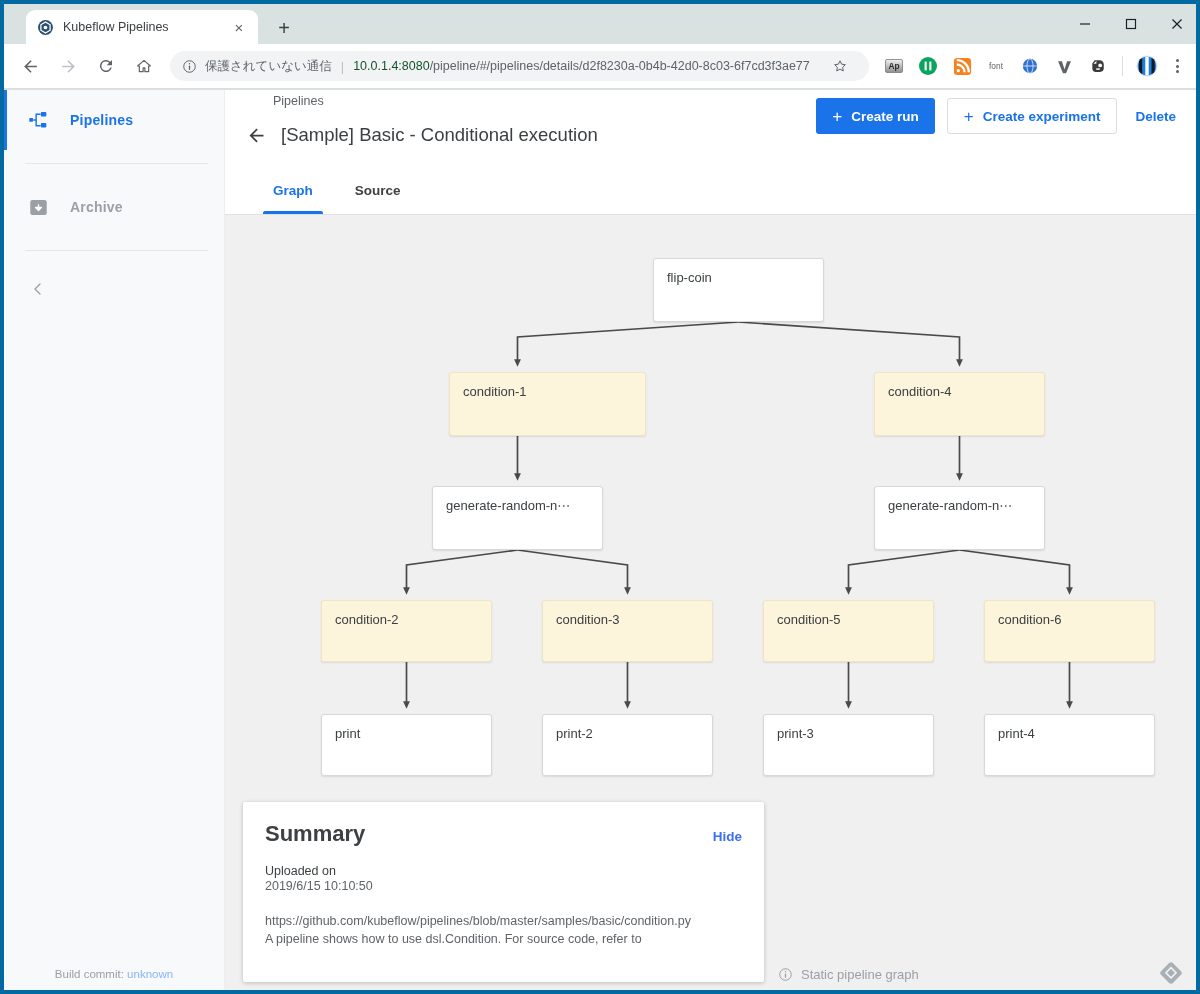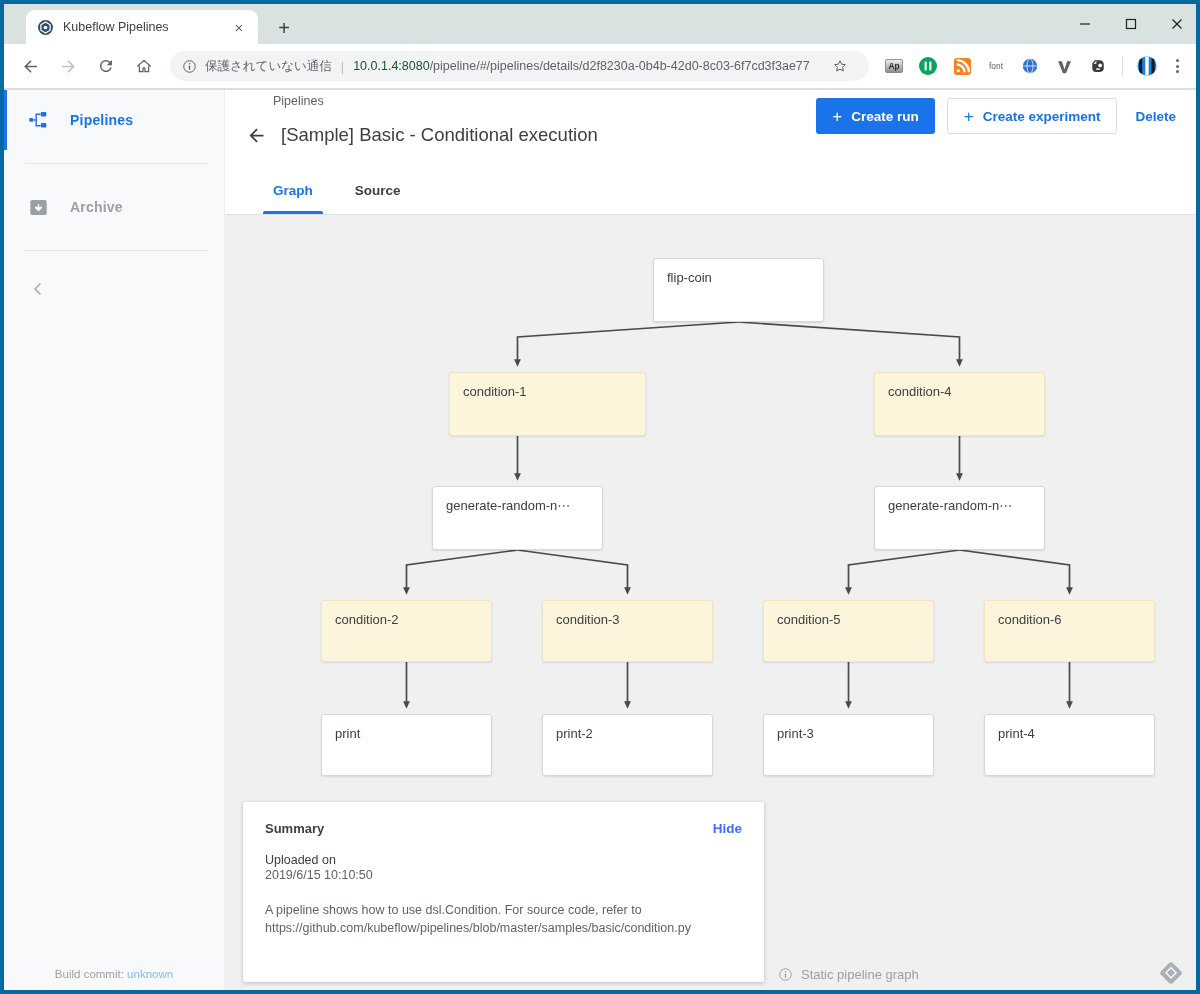--- a/index.html
+++ b/index.html
@@ -270,21 +270,21 @@
     left: 18px; bottom: 14px;
     width: 521px; height: 180px;
     background: #ffffff;
     border-radius: 2px;
     box-shadow: 0 1px 4px rgba(0,0,0,.22);
     padding: 19px 22px 0 22px;
   }
   #sum-head {
     display: flex; align-items: baseline; justify-content: space-between;
   }
-  #sum-title { font-size: 13px; font-weight: bold; color: #3c4043; }
+  #sum-title { font-size: 22px; font-weight: bold; color: #3c4043; }
   #sum-hide { font-size: 13.5px; font-weight: bold; color: #3d6ef5; }
   .sum-block { margin-top: 17px; }
   .sum-label { font-size: 12.5px; color: #3c4043; }
   .sum-value { font-size: 12.5px; color: #5f6368; line-height: 1.42; }
   #static-note {
     position: absolute; left: 553px; bottom: 14px;
     display: flex; align-items: center;
     font-size: 13px; color: #9aa0a6;
   }
   #static-note .ico { margin-right: 8px; display: flex; align-items: center; }
@@ -573,22 +573,22 @@
         <div id="summary">
           <div id="sum-head">
             <span id="sum-title">Summary</span>
             <span id="sum-hide">Hide</span>
           </div>
           <div class="sum-block">
             <div class="sum-label">Uploaded on</div>
             <div class="sum-value">2019/6/15 10:10:50</div>
           </div>
           <div class="sum-block">
+            <div class="sum-value">https://github.com/kubeflow/pipelines/blob/master/samples/basic/condition.py</div>
             <div class="sum-value">A pipeline shows how to use dsl.Condition. For source code, refer to</div>
-            <div class="sum-value">https://github.com/kubeflow/pipelines/blob/master/samples/basic/condition.py</div>
           </div>
         </div>
 
         <div id="static-note">
           <span class="ico">
             <svg width="15" height="15" viewBox="0 0 24 24">
               <circle cx="12" cy="12" r="9.2" fill="none" stroke="#9aa0a6" stroke-width="1.6"></circle>
               <circle cx="12" cy="7.6" r="1.15" fill="#9aa0a6"></circle>
               <rect x="11" y="10.4" width="2" height="7" rx="1" fill="#9aa0a6"></rect>
             </svg>

